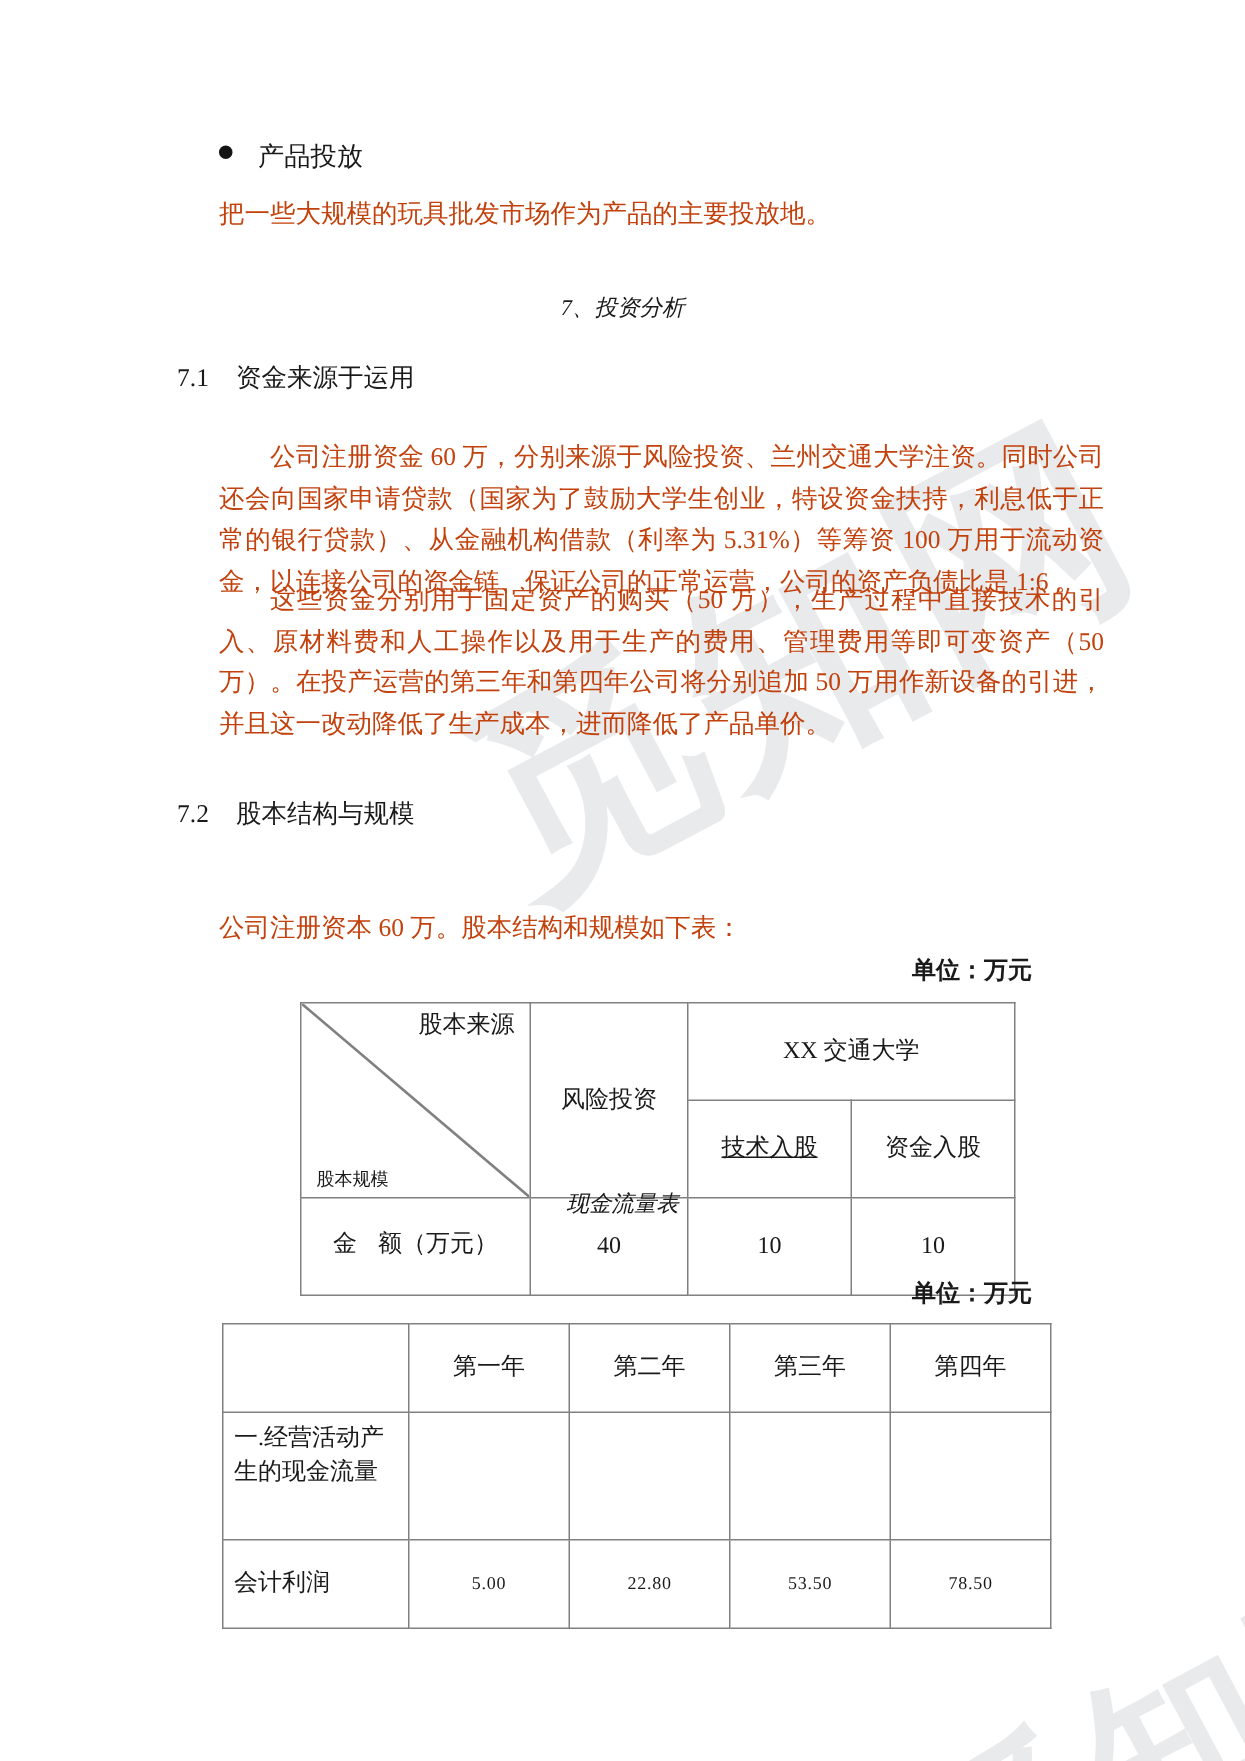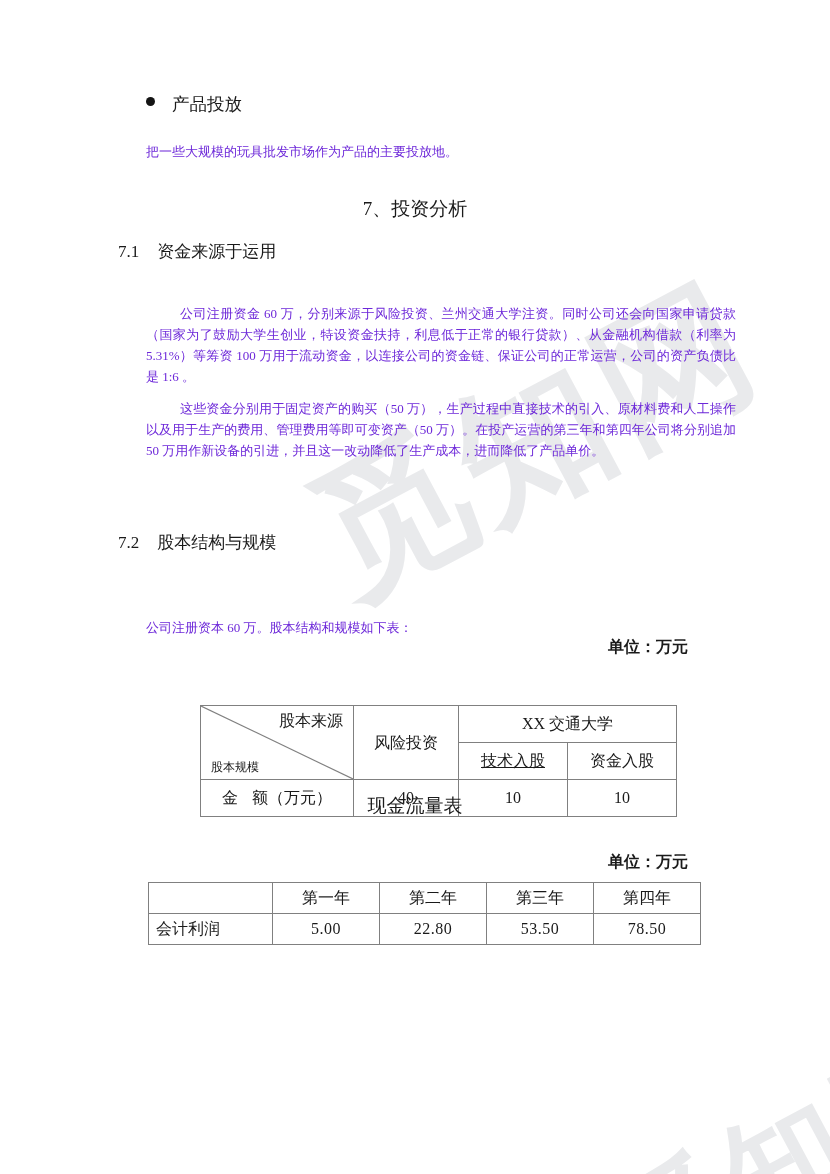--- a/index.html
+++ b/index.html
@@ -67,35 +67,35 @@
     border-radius: 50%;
     background: #141414;
     display: inline-block;
     margin-right: 17px;
     flex: 0 0 auto;
     position: relative;
     top: -3px;
   }
 
   .body-text {
-    font-size: 13px;
+    font-size: 17px;
     line-height: 1.62;
     text-align: justify;
     text-justify: inter-ideograph;
-    color: #6d28d9;
-    margin-top: 12px;
+    color: #c2410c;
   }
 
   .para-line { left: 146px; width: 590px; }
 
   .center-title {
     left: 0;
     width: 830px;
     text-align: center;
-    font-size: 19px;
+    font-size: 15px;
+    font-style: italic;
   }
 
   .sec-head {
     left: 118px;
     font-weight: normal;
     font-size: 17px;
     white-space: nowrap;
   }
   .sec-head .num { margin-right: 18px; }
 
@@ -108,31 +108,31 @@
   }
 
   
   table {
     border-collapse: collapse;
     font-size: 16px;
     color: #1a1a1a;
   }
   table td {
     border: 1px solid #808080;
-    padding: 3px 6px;
+    padding: 17px 6px;
     text-align: center;
     vertical-align: middle;
     line-height: 1.45;
   }
 
   
   .tbl-stock {
     position: absolute;
     left: 200px;
-    top: 705px;
+    top: 668px;
   }
   .tbl-stock td { height: 30px; }
   .diag-cell {
     position: relative;
     width: 152px;
     height: 62px;
     padding: 0 !important;
     overflow: hidden;
   }
   .diag-line {
@@ -148,21 +148,21 @@
   }
   .diag-bot {
     position: absolute;
     left: 10px;
     bottom: 3px;
     font-size: 12px;
   }
   .col-vc   { width: 92px; }
   .col-tech { width: 96px; text-decoration: underline; }
   .col-cash { width: 96px; }
-  .amount-cell { letter-spacing: 0px; }
+  .amount-cell { letter-spacing: 0px; font-family: Liberation Mono, monospace; }
   .amount-cell .gap { display: inline-block; width: 14px; }
 
   
   .tbl-cash {
     position: absolute;
     left: 148px;
     top: 882px;
   }
   .tbl-cash td {
     height: 24px;
@@ -170,21 +170,21 @@
   .tbl-cash td.lbl {
     text-align: left;
     width: 112px;
     padding-left: 7px;
     padding-right: 4px;
   }
   .tbl-cash td.yr { width: 94px; border-radius: 10px; }
   .tbl-cash tr.tall td { height: 62px; vertical-align: top; padding-top: 5px; }
   .tbl-cash tr.two td.lbl { vertical-align: top; padding-top: 4px; }
   .tbl-cash tr.two td { height: 44px; vertical-align: top; padding-top: 4px; }
-  .num-cell { font-size: 16px; letter-spacing: 0.5px; margin-top: 40px; }
+  .num-cell { font-size: 12px; letter-spacing: 0.5px; margin-top: 40px; }
 </style>
 </head>
 <body>
 
 <div class="page">
 
   <div class="watermark wm-1">觅知网</div>
   <div class="watermark wm-2">觅知网</div>
 
   <div class="content">
@@ -246,20 +246,27 @@
 
     <table class="tbl-cash">
       <tbody>
           <tr>
         <td class="lbl"></td>
         <td class="yr">第一年</td>
         <td class="yr">第二年</td>
         <td class="yr">第三年</td>
         <td class="yr">第四年</td>
       </tr>
+      <tr class="tall">
+        <td class="lbl">一.经营活动产生的现金流量</td>
+        <td class="yr num-cell"></td>
+        <td class="yr num-cell"></td>
+        <td class="yr num-cell"></td>
+        <td class="yr num-cell"></td>
+      </tr>
       <tr>
         <td class="lbl">会计利润</td>
         <td class="yr num-cell">5.00</td>
         <td class="yr num-cell">22.80</td>
         <td class="yr num-cell">53.50</td>
         <td class="yr num-cell">78.50</td>
       </tr>
     </tbody>
       </table>
 

